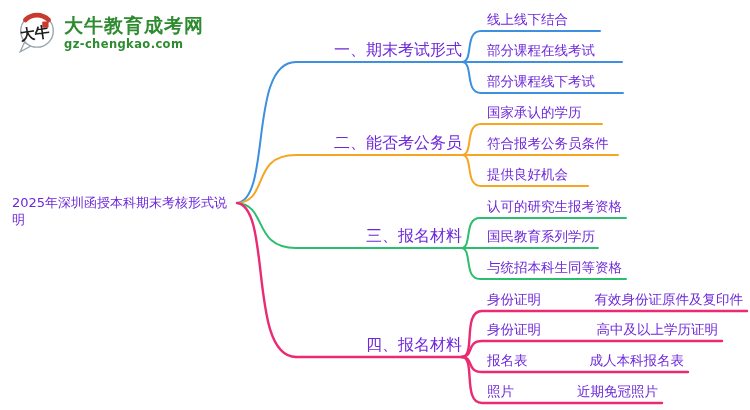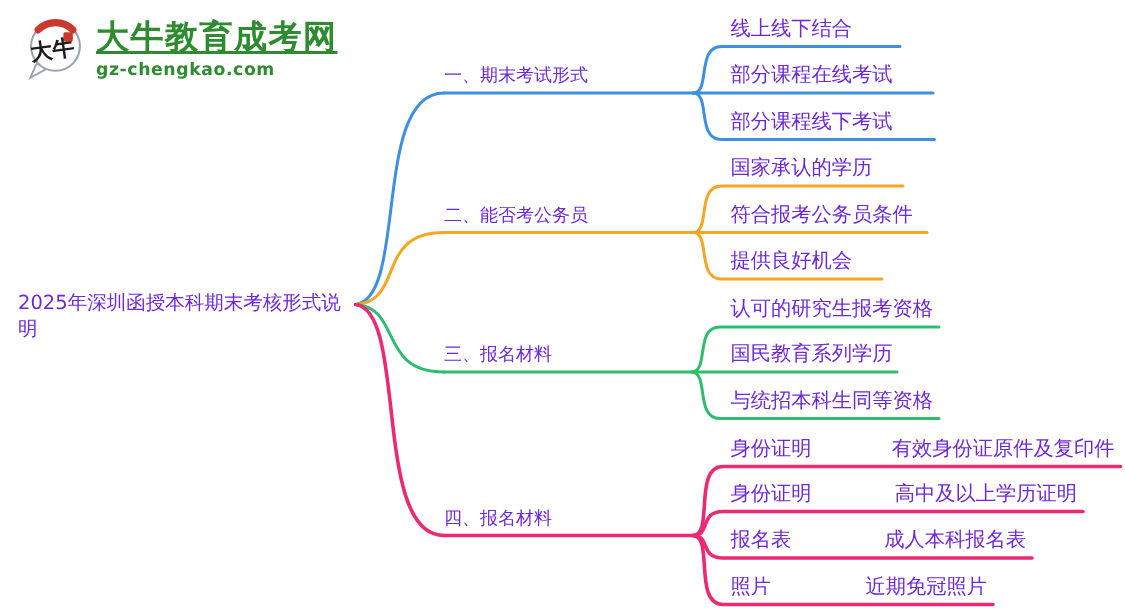--- a/index.html
+++ b/index.html
@@ -4,27 +4,27 @@
 <style>
   html,body{margin:0;padding:0;background:#fff;}
   #canvas{
     position:relative;width:750px;height:410px;background:#fff;overflow:hidden;
     font-family:"DejaVu Sans",sans-serif;
   }
   #lines{position:absolute;left:0;top:0;width:750px;height:410px;}
   #lines path{fill:none;stroke-linecap:round;}
   .txt{position:absolute;color:#6d28d9;white-space:nowrap;line-height:18px;}
   .root-title{left:12px;top:194px;font-size:13px;width:228px;line-height:17px;white-space:normal;}
-  .branch-label{width:166px;left:296px;text-align:left;font-size:12px;}
+  .branch-label{width:166px;left:296px;text-align:right;font-size:16px;}
   .leaf{left:487px;font-size:13.5px;}
   .leaf-row{left:487px;font-size:13.5px;display:flex;justify-content:space-between;}
   
   .logo{position:absolute;left:17px;top:12px;display:flex;align-items:center;gap:7px;}
   .logo-text{display:flex;flex-direction:column;line-height:1.1;}
-  .logo-title{font-size:22px;font-weight:bold;letter-spacing:1px;text-decoration:underline;}
+  .logo-title{font-size:19px;font-weight:bold;letter-spacing:1px;}
   .logo-sub{font-size:11.5px;font-weight:bold;letter-spacing:.4px;margin-top:2px;}
 </style>
 </head>
 <body>
 
 <div id="canvas">
 
   <svg id="lines" viewBox="0 0 750 410">
 
     <g>

